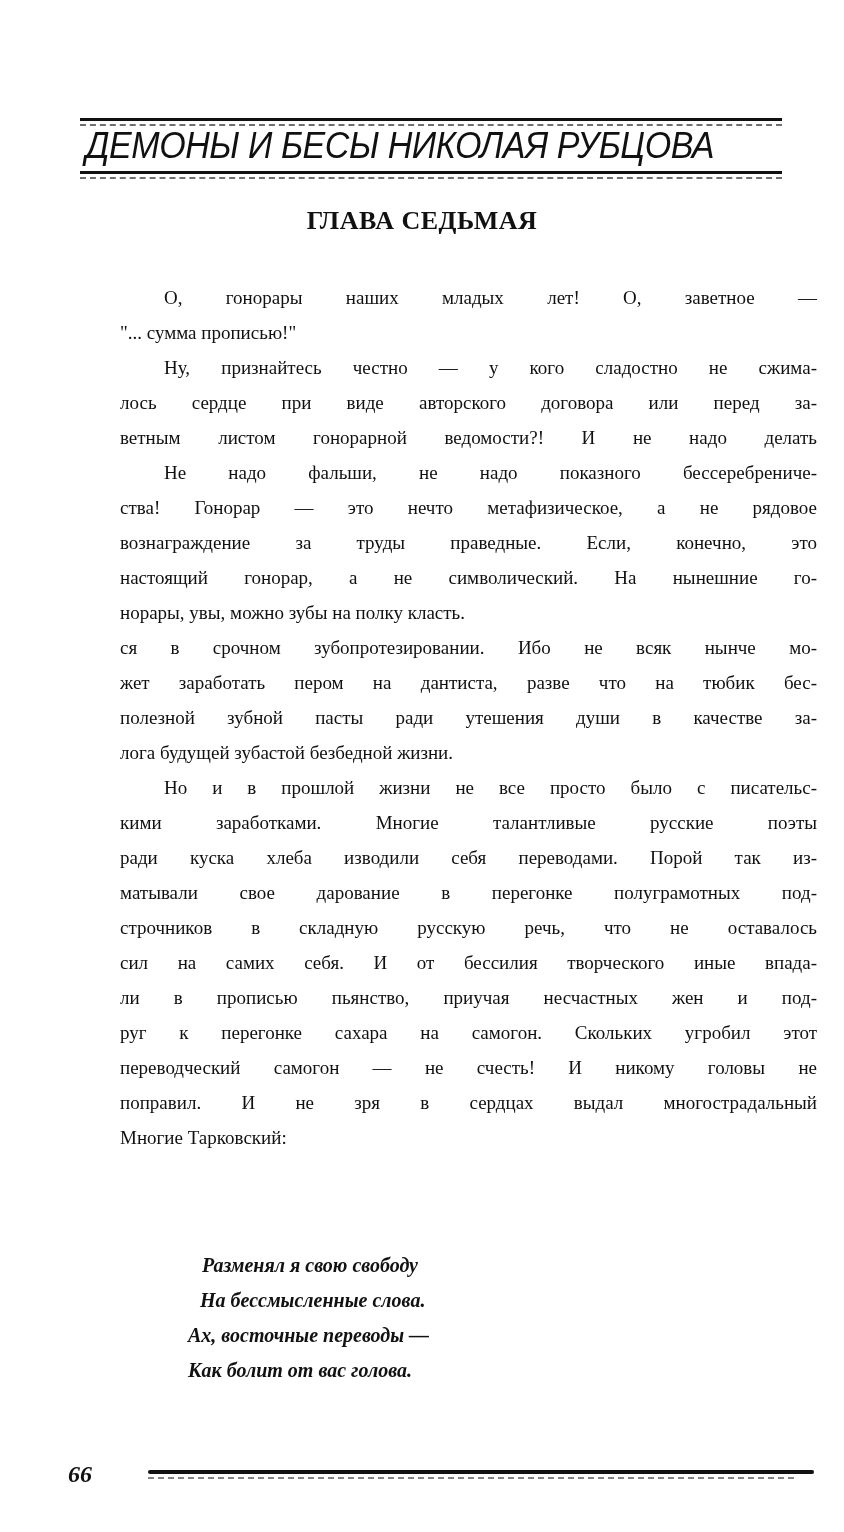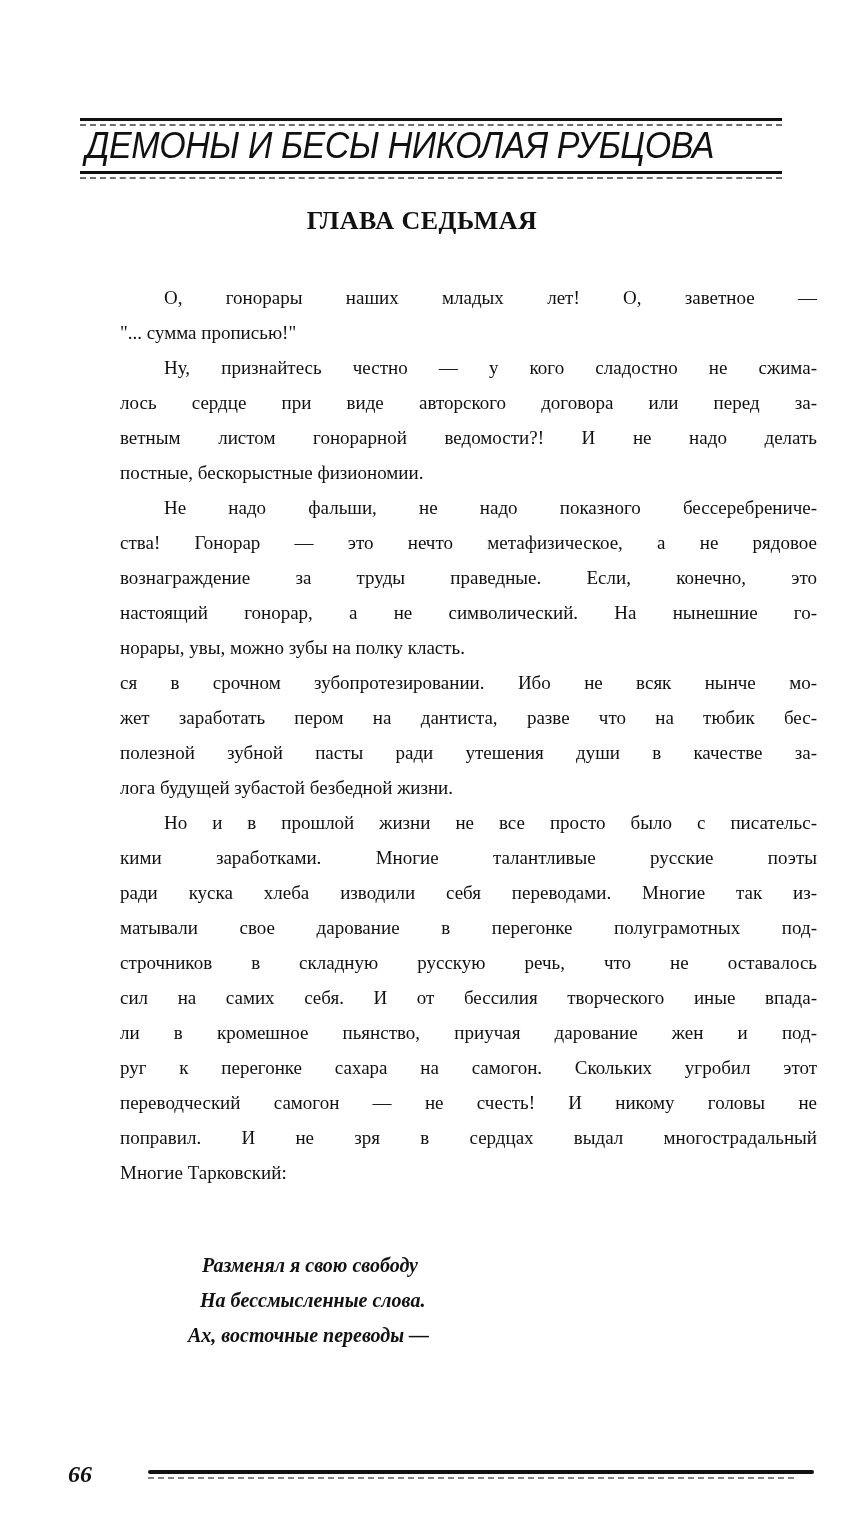--- a/index.html
+++ b/index.html
@@ -141,47 +141,47 @@
   </div>
 
   <div class="chapter-title">ГЛАВА СЕДЬМАЯ</div>
 
   <div class="body-text" id="body-text">
       <div class="line indent">О, гонорары наших младых лет! О, заветное —</div>
       <div class="line last">"... сумма прописью!"</div>
       <div class="line indent">Ну, признайтесь честно — у кого сладостно не сжима-</div>
       <div class="line">лось  сердце  при виде авторского договора или перед за-</div>
       <div class="line">ветным листом гонорарной ведомости?! И не надо делать</div>
-      <div class="line last">постные, бескорыстные физиономии.</div>
       <div class="line indent">Не надо  фальши, не надо показного бессеребрениче-</div>
       <div class="line">ства! Гонорар — это нечто метафизическое, а не рядовое</div>
       <div class="line">вознаграждение за труды праведные. Если, конечно, это</div>
       <div class="line">настоящий гонорар, а не символический. На нынешние го-</div>
       <div class="line last">норары, увы, можно зубы на полку класть.</div>
       <div class="line">ся в срочном зубопротезировании. Ибо не всяк нынче мо-</div>
       <div class="line">жет заработать  пером на дантиста, разве что на тюбик бес-</div>
       <div class="line">полезной зубной пасты ради утешения души в качестве за-</div>
       <div class="line last">лога будущей зубастой безбедной жизни.</div>
       <div class="line indent">Но и в прошлой жизни не все просто было с писательс-</div>
       <div class="line">кими заработками. Многие талантливые русские поэты</div>
-      <div class="line">ради куска хлеба изводили себя переводами. Многие так из-</div>
+      <div class="line">ради куска хлеба изводили себя переводами. Порой так из-</div>
       <div class="line">матывали свое дарование в перегонке полуграмотных под-</div>
       <div class="line">строчников в складную русскую речь, что не оставалось</div>
       <div class="line">сил на самих себя. И от бессилия творческого иные впада-</div>
-      <div class="line">ли в кромешное пьянство, приучая дарование жен и под-</div>
+      <div class="line">ли в прописью пьянство, приучая несчастных жен и под-</div>
       <div class="line">руг к перегонке сахара на самогон. Скольких угробил этот</div>
       <div class="line">переводческий самогон — не счесть! И никому головы не</div>
       <div class="line">поправил. И не зря в сердцах выдал многострадальный</div>
       <div class="line last">Многие Тарковский:</div>
     </div>
 
   <div class="poem" id="poem">
       <div class="poem-line" style="padding-left: 14px;">Разменял я свою свободу</div>
       <div class="poem-line" style="padding-left: 12px;">На бессмысленные слова.</div>
       <div class="poem-line">Ах, восточные переводы —</div>
+      <div class="poem-line">Как болит от вас голова.</div>
     </div>
 
   <div class="footer">
     <div class="page-number">66</div>
     <div class="footer-rule"></div>
   </div>
 
 </div>
 
 </body></html>

